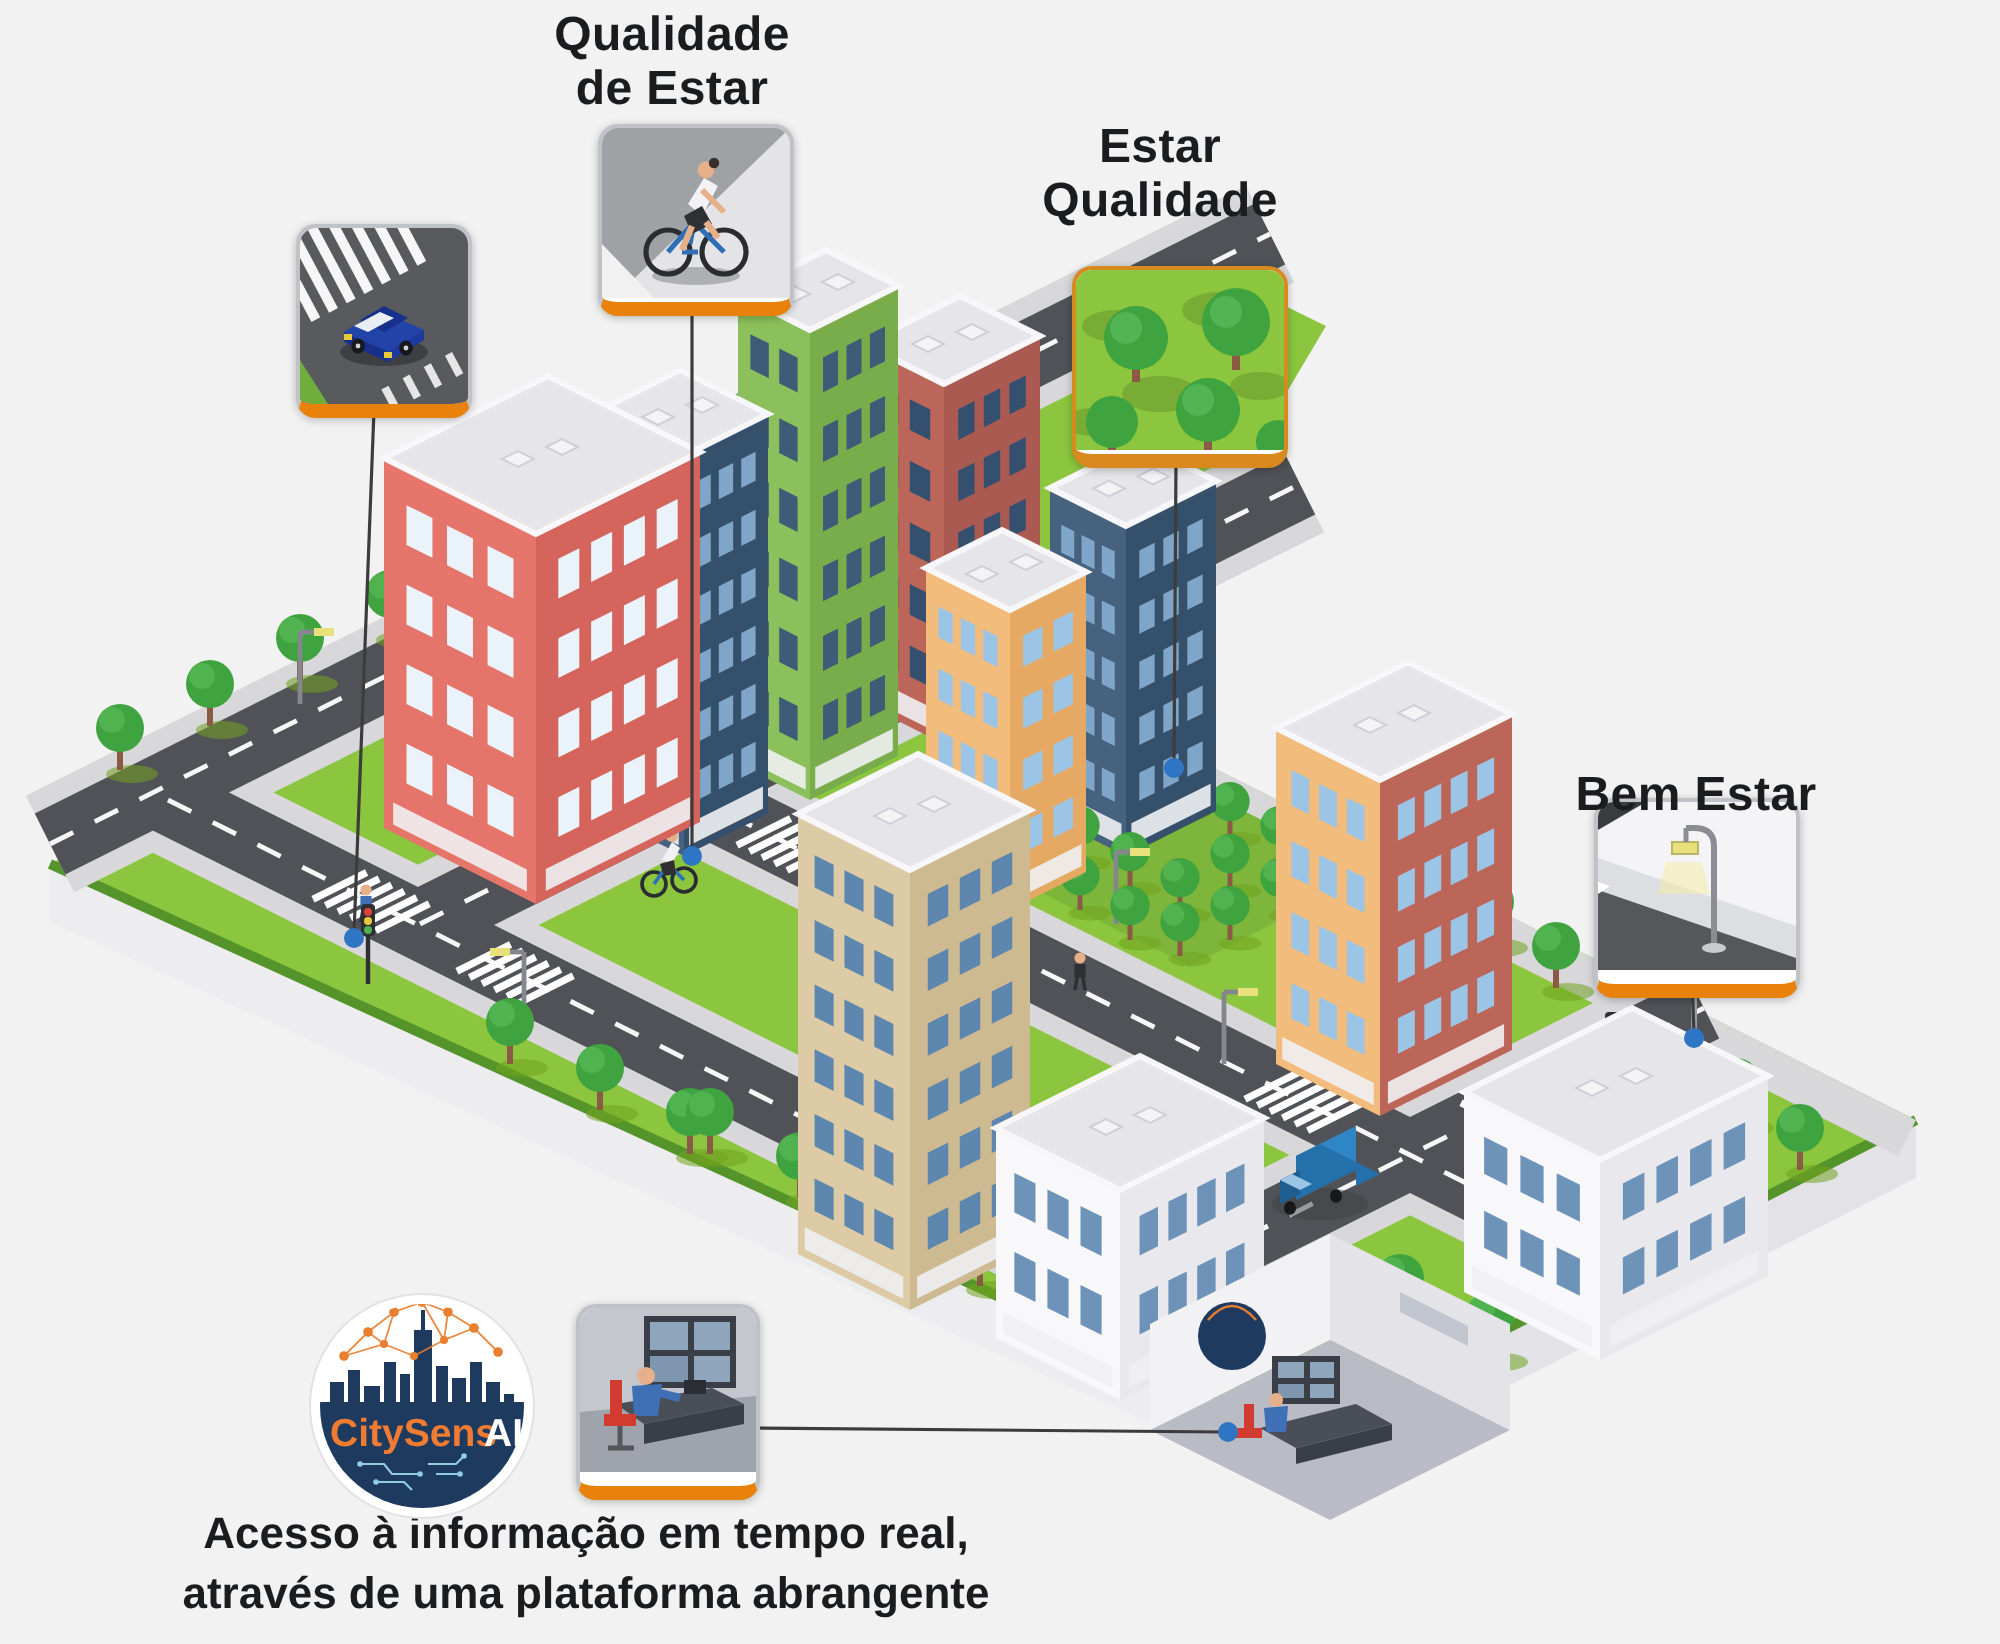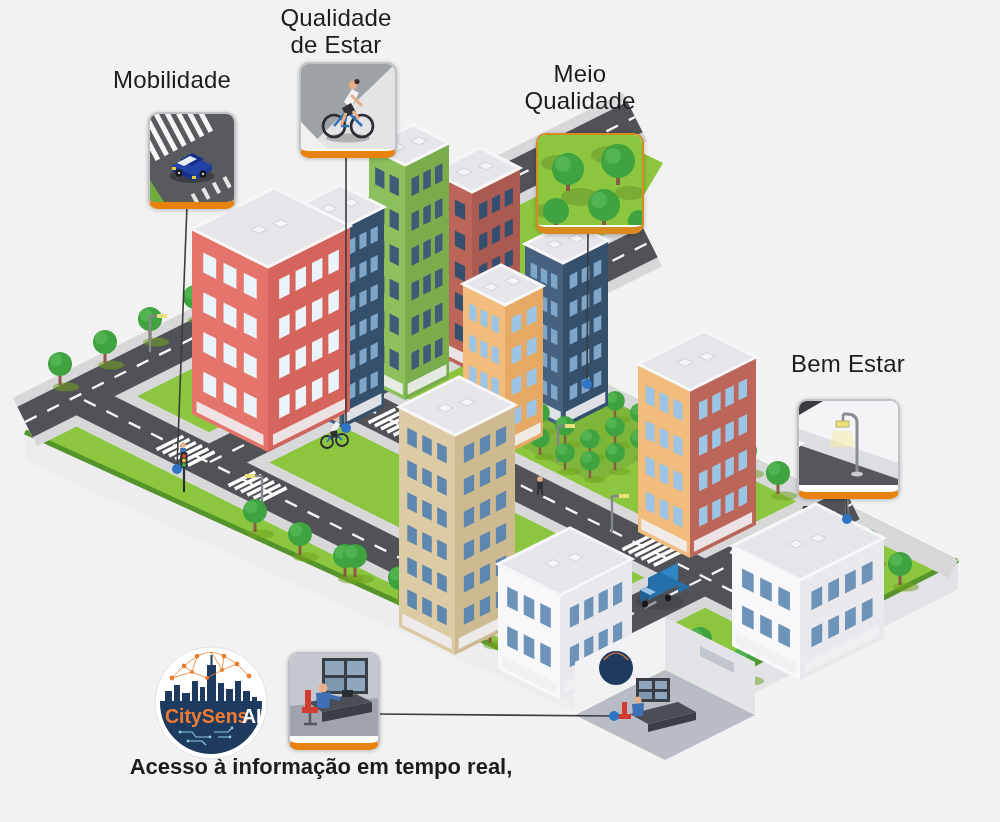--- a/index.html
+++ b/index.html
@@ -1,19 +1,19 @@
 <!DOCTYPE html>
 <html><head>
 <meta charset="utf-8">
 <style>
   html,body{margin:0;padding:0;background:#F2F2F3;}
   #stage{position:relative;width:1000px;height:822px;overflow:hidden;
          font-family:"Liberation Sans",sans-serif;background:#F2F2F3;}
   #scene{position:absolute;left:0;top:0;z-index:1;}
-  .lbl{position:absolute;z-index:3;text-align:center;font-weight:normal;
+  .lbl{position:absolute;z-index:3;text-align:center;font-weight:bold;
        font-size:24px;line-height:27px;color:#1B1C1E;letter-spacing:0.2px;}
   .caption{position:absolute;z-index:3;text-align:center;font-weight:bold;
        font-size:22px;line-height:30px;color:#1B1C1E;}
   .card{position:absolute;z-index:2;border-radius:10px;border:2px solid #BFC2C6;
         border-bottom:7px solid #E8820C;overflow:hidden;background:#fff;
         box-shadow:0 1px 4px rgba(0,0,0,.25);}
   .card svg{display:block;}
   #logo{position:absolute;z-index:3;}
 </style>
 </head>
@@ -879,29 +879,28 @@
       <line x1="346" y1="154" x2="346" y2="426" stroke="#3C3C3C" stroke-width="1.6"></line>
       <circle cx="346" cy="428" r="5" fill="#2E75C6"></circle>
       <line x1="588" y1="230" x2="587" y2="382" stroke="#3C3C3C" stroke-width="1.6"></line>
       <circle cx="587" cy="384" r="5" fill="#2E75C6"></circle>
       <line x1="846" y1="490" x2="847" y2="517" stroke="#3C3C3C" stroke-width="1.6"></line>
       <circle cx="847" cy="519" r="5" fill="#2E75C6"></circle>
       <line x1="375" y1="714" x2="612" y2="716" stroke="#3C3C3C" stroke-width="1.6"></line>
       <circle cx="614" cy="716" r="5" fill="#2E75C6"></circle>
     </svg>
 
-<div class="lbl" style="left:92px;top:66px;width:160px;">Mobilidade</div>
 <div class="lbl" style="left:256px;top:4px;width:160px;"><span>Qualidade</span><br>
   <span>de Estar</span></div>
-<div class="lbl" style="left:500px;top:60px;width:160px;"><span>Meio</span><br>
+<div class="lbl" style="left:500px;top:60px;width:160px;"><span>Estar</span><br>
   <span>Qualidade</span></div>
-<div class="lbl" style="left:768px;top:350px;width:160px;">Bem Estar</div>
+<div class="lbl" style="left:768px;top:384px;width:160px;">Bem Estar</div>
 
-<div class="caption" style="left:96px;top:752px;width:450px;"><span>Acesso à informação em tempo real,</span><br>
-  </div>
+<div class="caption" style="left:68px;top:752px;width:450px;"><span>Acesso à informação em tempo real,</span><br>
+  <span>através de uma plataforma abrangente</span></div>
 
 <div class="card" style="left:148px;top:112px;width:84px;height:88px;">
   <svg width="84" height="88" viewBox="0 0 84 88">
     <rect x="0" y="0" width="84" height="88" fill="#595A5E"></rect>
     <g transform="rotate(-28 30 16)" opacity="0.95">
       <rect x="-6" y="-14" width="5" height="46" fill="#fff"></rect>
           <rect x="4" y="-14" width="5" height="46" fill="#fff"></rect>
       <rect x="14" y="-14" width="5" height="46" fill="#fff"></rect>
           <rect x="24" y="-14" width="5" height="46" fill="#fff"></rect>
       <rect x="34" y="-14" width="5" height="46" fill="#fff"></rect>

